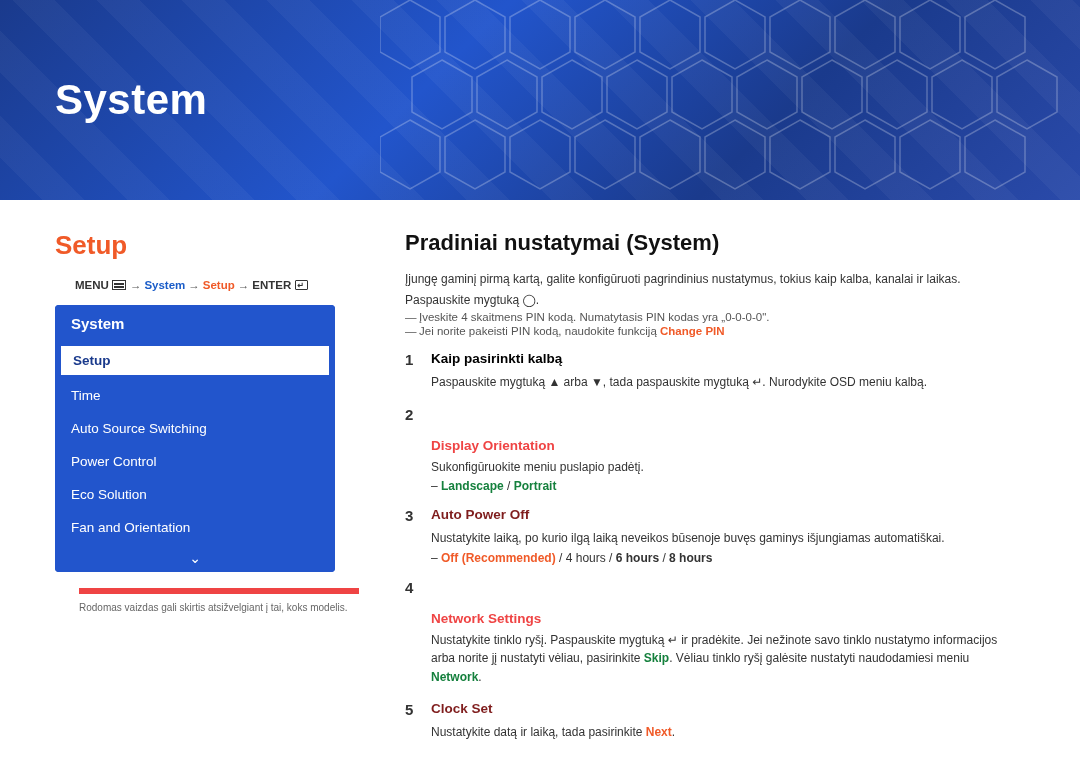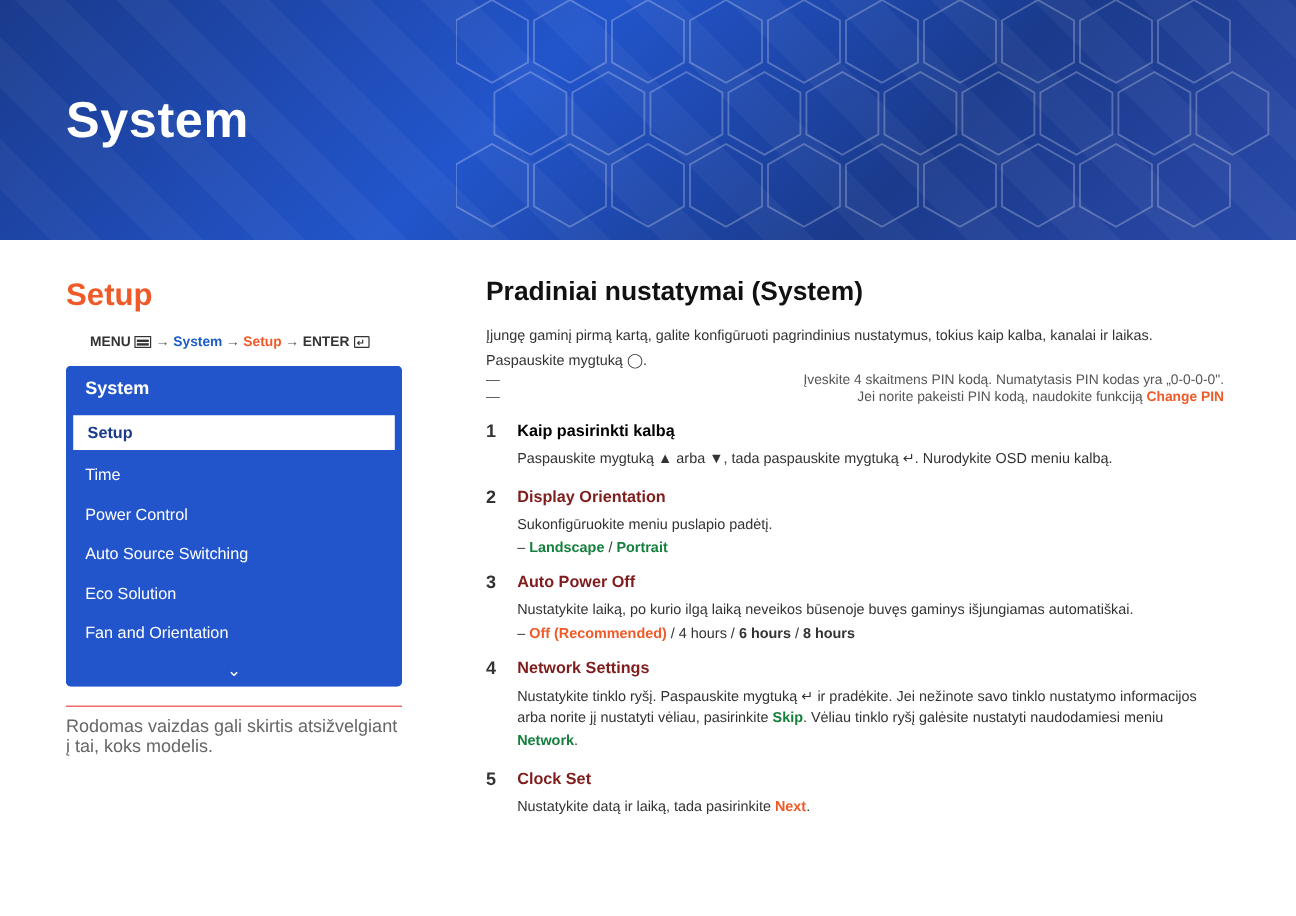--- a/index.html
+++ b/index.html
@@ -181,25 +181,26 @@
       text-align: center;
       padding: 6px;
       color: #fff;
       font-size: 14px;
       background: #2255cc;
     }
 
     
     .footer-note {
       margin-top: 16px;
-      border-top: 1px solid #ef4444;
+      border-top: 6px solid #ef4444;
       padding-top: 8px;
-      font-size: 15px;
+      font-size: 10px;
       color: #666;
       width: 280px;
+      margin-left: 24px;
     }
 
     
     .right-column {
       flex: 1;
       overflow-y: auto;
       padding-right: 5px;
     }
 
     .content-title {
@@ -221,21 +222,20 @@
       color: #333;
       margin-bottom: 4px;
     }
 
     .note-line {
       font-size: 11.5px;
       color: #555;
       margin-bottom: 2px;
       padding-left: 14px;
       position: relative;
-      text-align: right;
     }
 
     .note-line::before {
       content: '—';
       position: absolute;
       left: 0;
     }
 
     .link-orange {
       color: #f05a28;
@@ -259,21 +259,21 @@
       font-weight: 700;
       color: #333;
       min-width: 16px;
     }
 
     .step-title {
       font-size: 13.5px;
       font-weight: 700;
     }
 
-    .step-title.blue { color: #7f1d1d; }
+    .step-title.blue { color: #ef4444; margin-top: 32px; }
     .step-title.orange { color: #7f1d1d; }
 
     .step-body {
       padding-left: 26px;
       font-size: 12px;
       color: #333;
       line-height: 1.55;
       margin-bottom: 3px;
     }
 
@@ -364,22 +364,22 @@
       <span class="link-orange">Setup</span>
       <span class="arrow">→</span>
       <span>ENTER</span>
       <span class="enter-icon"></span>
     </div>
 
     <div class="system-nav">
       <div class="system-nav-header">System</div>
       <div class="nav-item active">Setup</div>
       <div class="nav-item">Time</div>
+      <div class="nav-item">Auto Source Switching</div>
       <div class="nav-item">Power Control</div>
-      <div class="nav-item">Auto Source Switching</div>
       <div class="nav-item">Eco Solution</div>
       <div class="nav-item">Fan and Orientation</div>
       <div class="nav-chevron">⌄</div>
     </div>
 
     <div class="footer-note">
       <span>Rodomas vaizdas gali skirtis atsižvelgiant į tai, koks modelis.</span>
     </div>
   </div>
 

